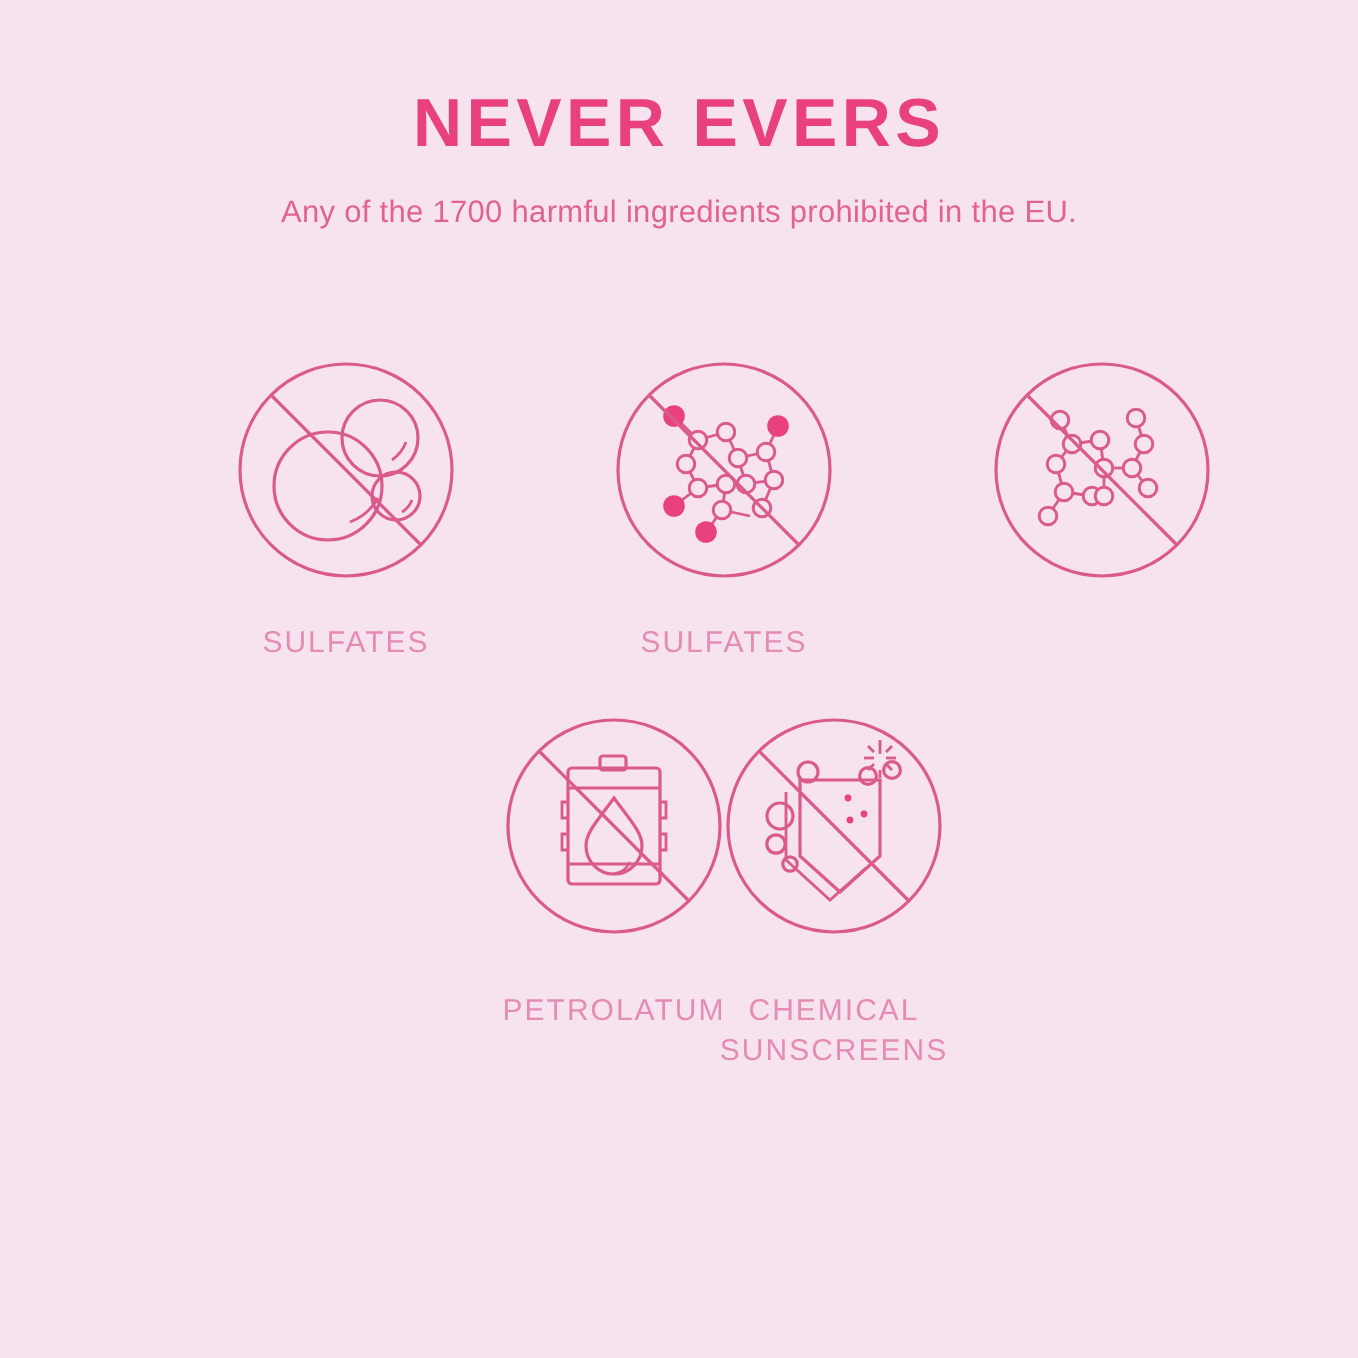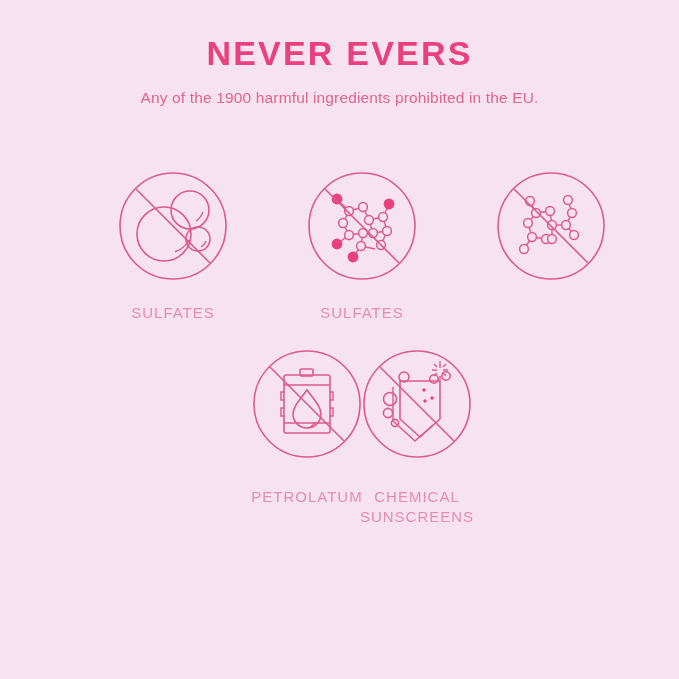--- a/index.html
+++ b/index.html
@@ -16,21 +16,21 @@
   .page {
     position: relative;
     width: 679px;
     height: 679px;
     background: #f6e3ef;
     box-sizing: border-box;
   }
 
   
   .header {
-    padding-top: 35px;
+    padding-top: 44px;
     text-align: center;
   }
   .title {
     margin: 0;
     font-size: 34px;
     font-weight: bold;
     letter-spacing: 2.2px;
     color: #e8417d;
     line-height: 1.1;
   }
@@ -90,21 +90,21 @@
   .fill-dot { fill: #e8417d; stroke: none; }
   .hollow { fill: #f6e3ef; stroke: #db5a8c; stroke-width: 1.5; }
 </style>
 </head>
 <body>
 
 <div class="page">
 
   <div class="header">
     <h1 class="title">NEVER EVERS</h1>
-    <p class="subtitle">Any of the 1900 harmful ingredients prohibited in the EU.</p>
+    <p class="subtitle">Any of the 1700 harmful ingredients prohibited in the EU.</p>
   </div>
 
   <div class="grid">
 
     <div class="row row-1">
 
       <div class="cell">
         <span class="icon-wrap">
           <svg viewBox="0 0 110 110">
             <circle class="st" cx="55" cy="55" r="53"></circle>

